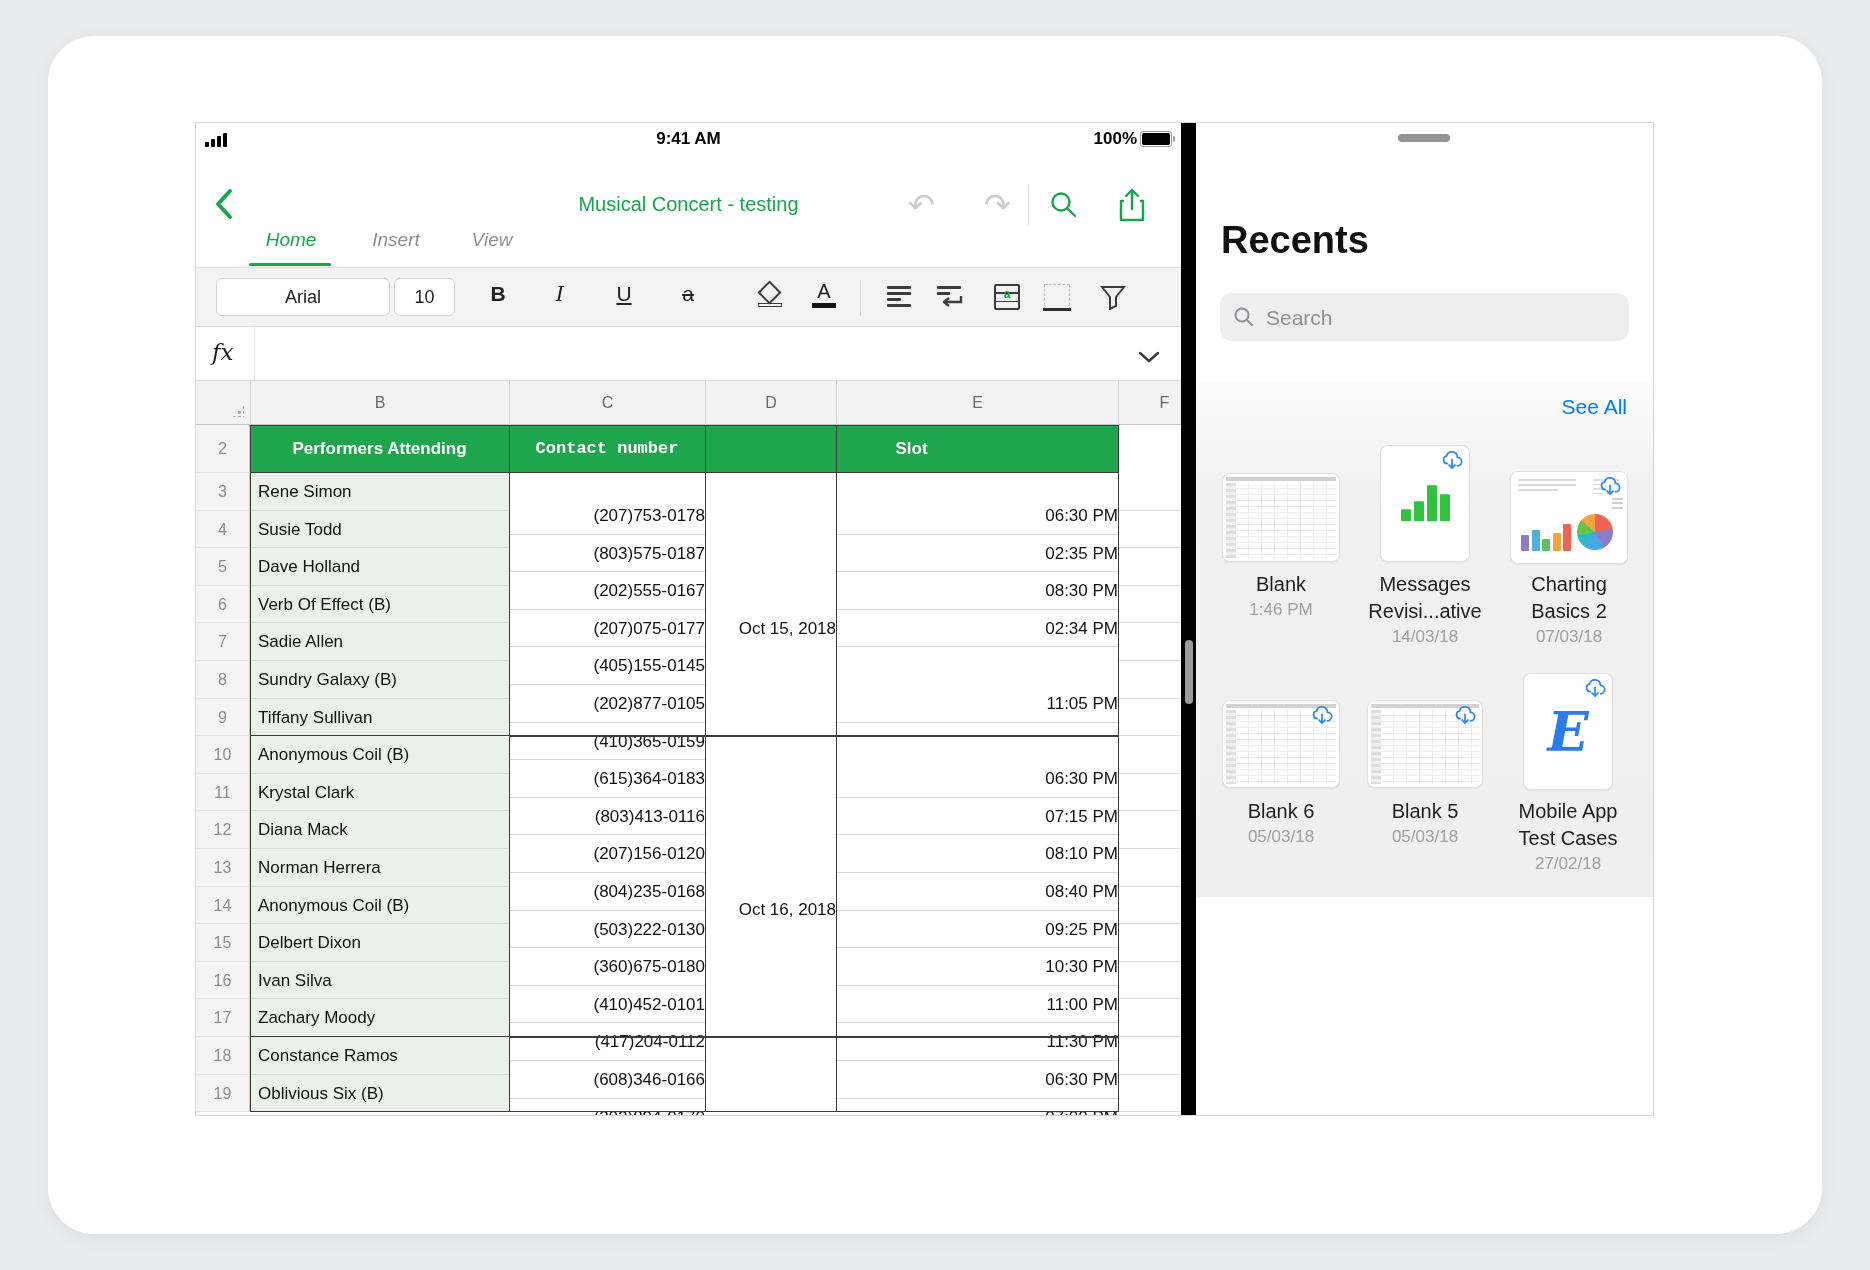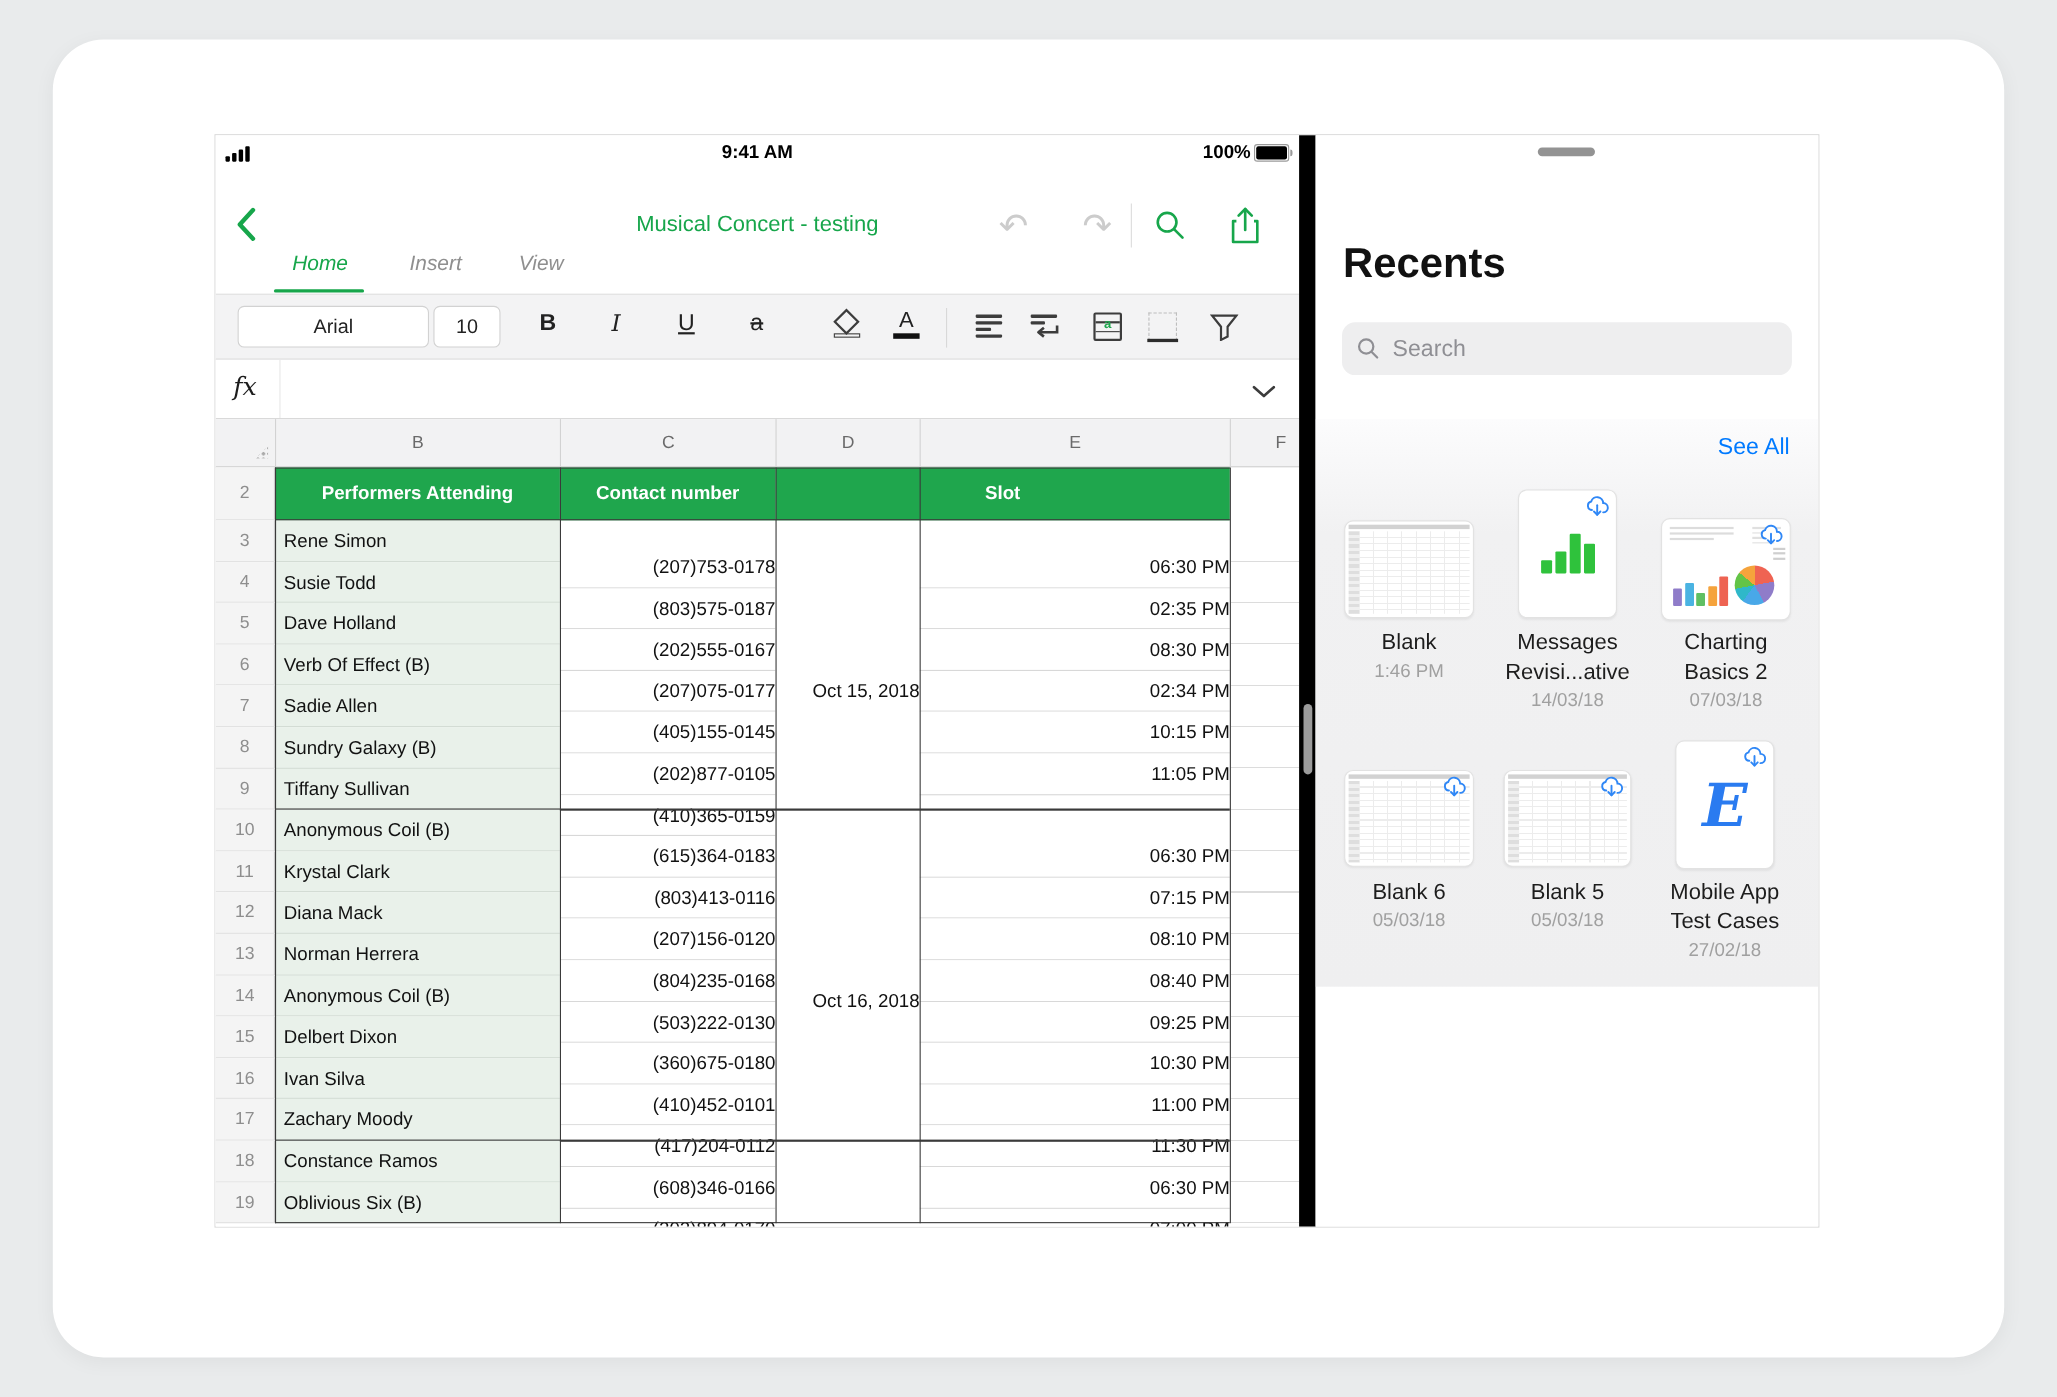--- a/index.html
+++ b/index.html
@@ -227,42 +227,41 @@
       <div class="col-head" style="left:54px;width:259px;">B</div>
           <div class="col-head" style="left:313px;width:196px;">C</div>
           <div class="col-head" style="left:509px;width:131px;">D</div>
           <div class="col-head" style="left:640px;width:282px;">E</div>
           <div class="col-head" style="left:922px;width:92px;">F</div>
         </div>
 
       <div class="grid" id="grid">
           <div class="rownum" style="left:0;top:0;width:54px;height:48px;line-height:48px;">2</div>
           <div class="cell green-cell" style="left:54px;top:0;width:259px;height:48px;line-height:48px;">Performers Attending</div>
-          <div class="cell green-cell" style="left:313px;top:0;width:196px;height:48px;line-height:48px;">Contact number</div>
+          <div class="cell green-cell" style="left:313px;top:0;width:196px;height:48px;line-height:48px;font-family:Liberation Mono, monospace;">Contact number</div>
           <div class="cell green-cell" style="left:509px;top:0;width:413px;height:48px;line-height:48px;">Slot</div>
           <div class="rownum" style="left:0;top:48px;width:54px;height:37.6px;line-height:37.6px;">3</div>
           <div class="cell bcell" style="left:54px;top:48px;width:259px;height:37.6px;line-height:37.6px;">Rene Simon</div>
           <div class="cell wcell center" style="left:313px;top:48px;width:196px;height:37.6px;line-height:37.6px;">(207)753-0178</div>
           <div class="cell wcell center" style="left:640px;top:48px;width:282px;height:37.6px;line-height:37.6px;">06:30 PM</div>
           <div class="rownum" style="left:0;top:85.6px;width:54px;height:37.6px;line-height:37.6px;">4</div>
           <div class="cell bcell" style="left:54px;top:85.6px;width:259px;height:37.6px;line-height:37.6px;">Susie Todd</div>
           <div class="cell wcell center" style="left:313px;top:85.6px;width:196px;height:37.6px;line-height:37.6px;">(803)575-0187</div>
           <div class="cell wcell center" style="left:640px;top:85.6px;width:282px;height:37.6px;line-height:37.6px;">02:35 PM</div>
           <div class="rownum" style="left:0;top:123.19999999999999px;width:54px;height:37.6px;line-height:37.6px;">5</div>
           <div class="cell bcell" style="left:54px;top:123.19999999999999px;width:259px;height:37.6px;line-height:37.6px;">Dave Holland</div>
           <div class="cell wcell center" style="left:313px;top:123.19999999999999px;width:196px;height:37.6px;line-height:37.6px;">(202)555-0167</div>
           <div class="cell wcell center" style="left:640px;top:123.19999999999999px;width:282px;height:37.6px;line-height:37.6px;">08:30 PM</div>
           <div class="rownum" style="left:0;top:160.79999999999998px;width:54px;height:37.6px;line-height:37.6px;">6</div>
           <div class="cell bcell" style="left:54px;top:160.79999999999998px;width:259px;height:37.6px;line-height:37.6px;">Verb Of Effect (B)</div>
           <div class="cell wcell center" style="left:313px;top:160.79999999999998px;width:196px;height:37.6px;line-height:37.6px;">(207)075-0177</div>
           <div class="cell wcell center" style="left:640px;top:160.79999999999998px;width:282px;height:37.6px;line-height:37.6px;">02:34 PM</div>
           <div class="rownum" style="left:0;top:198.39999999999998px;width:54px;height:37.6px;line-height:37.6px;">7</div>
           <div class="cell bcell" style="left:54px;top:198.39999999999998px;width:259px;height:37.6px;line-height:37.6px;">Sadie Allen</div>
           <div class="cell wcell center" style="left:313px;top:198.39999999999998px;width:196px;height:37.6px;line-height:37.6px;">(405)155-0145</div>
-          <div class="cell wcell center" style="left:640px;top:198.39999999999998px;width:282px;height:37.6px;line-height:37.6px;">10:15 PM</div>
           <div class="rownum" style="left:0;top:235.99999999999997px;width:54px;height:37.6px;line-height:37.6px;">8</div>
           <div class="cell bcell" style="left:54px;top:235.99999999999997px;width:259px;height:37.6px;line-height:37.6px;">Sundry Galaxy (B)</div>
           <div class="cell wcell center" style="left:313px;top:235.99999999999997px;width:196px;height:37.6px;line-height:37.6px;">(202)877-0105</div>
           <div class="cell wcell center" style="left:640px;top:235.99999999999997px;width:282px;height:37.6px;line-height:37.6px;">11:05 PM</div>
           <div class="rownum" style="left:0;top:273.59999999999997px;width:54px;height:37.6px;line-height:37.6px;">9</div>
           <div class="cell bcell" style="left:54px;top:273.59999999999997px;width:259px;height:37.6px;line-height:37.6px;">Tiffany Sullivan</div>
           <div class="cell wcell center" style="left:313px;top:273.59999999999997px;width:196px;height:37.6px;line-height:37.6px;">(410)365-0159</div>
           <div class="cell center" style="left:509px;top:48px;width:131px;height:263.2px;line-height:263.2px;background:#fff;">Oct 15, 2018</div>
           <div class="dline-h thick" style="top:310px;width:868px;background:#3a3a3a;"></div>
           <div class="rownum" style="left:0;top:311.2px;width:54px;height:37.6px;line-height:37.6px;">10</div>

